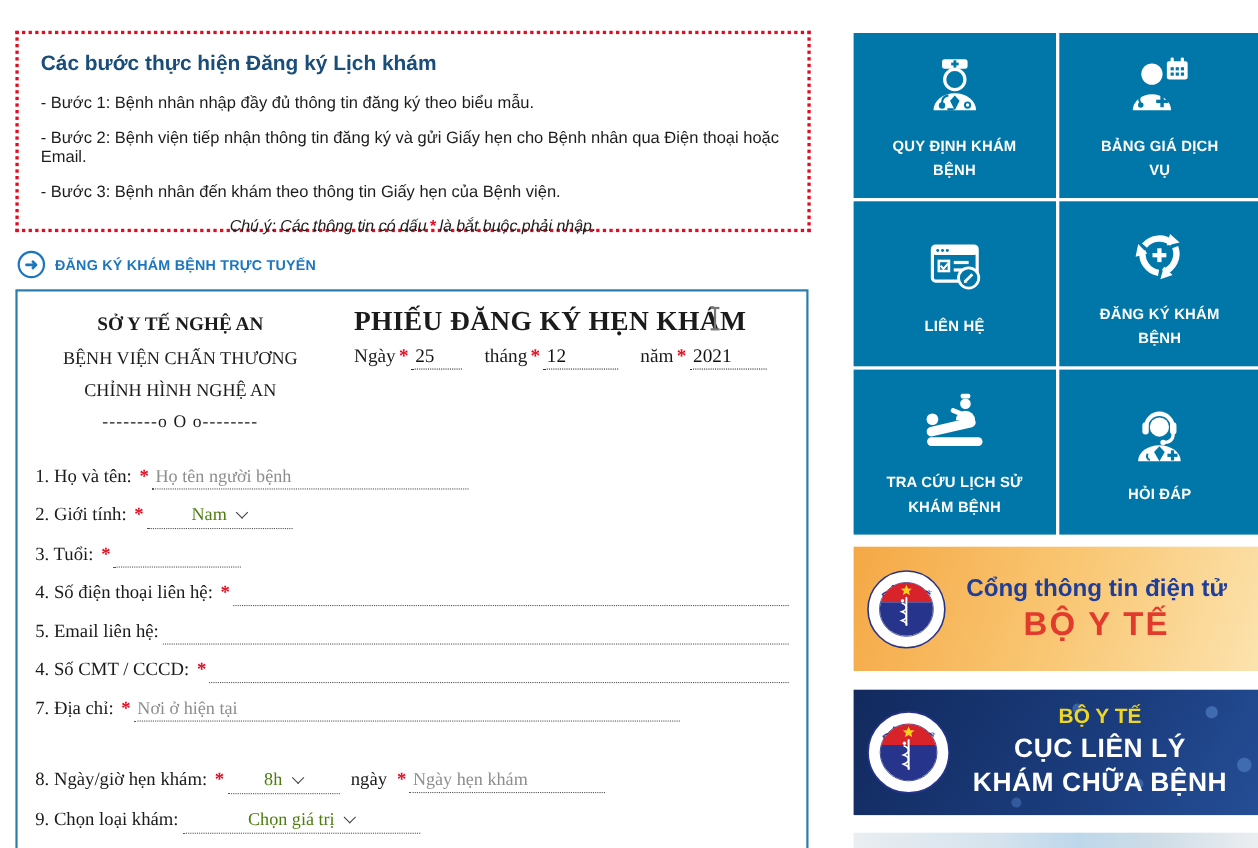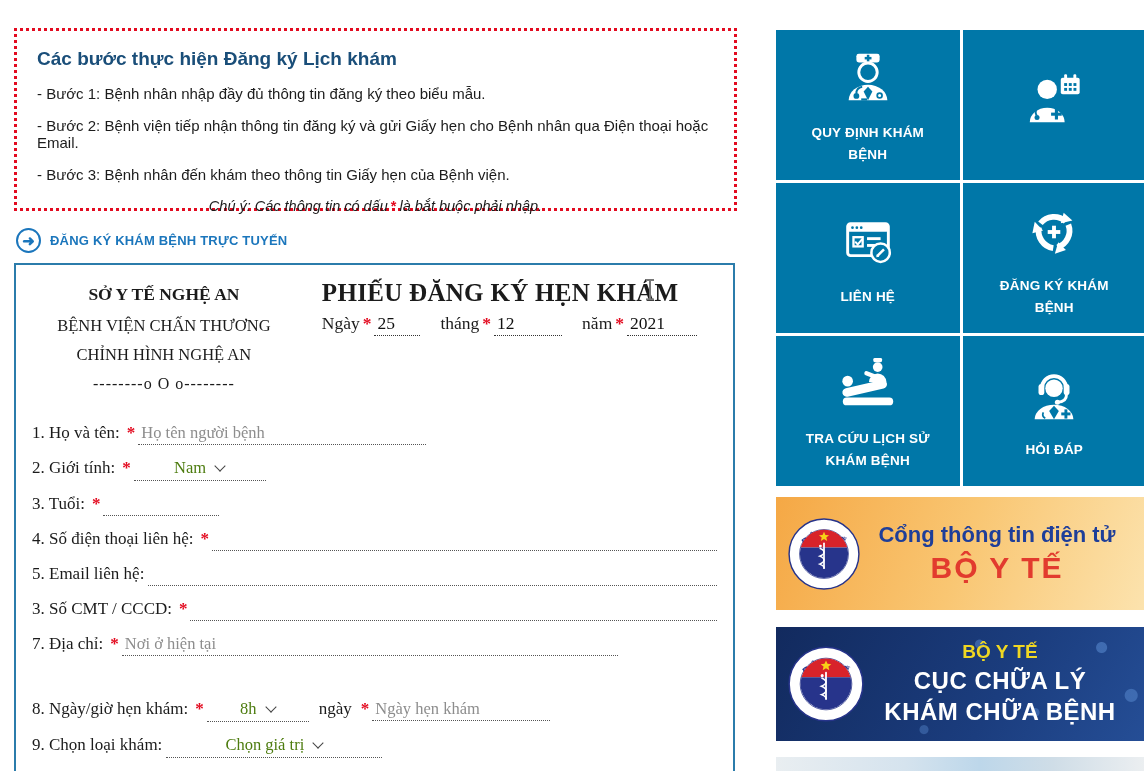--- a/index.html
+++ b/index.html
@@ -189,21 +189,21 @@
     <div class="frow">
       <span class="flabel">4. Số điện thoại liên hệ:</span>
       <span class="req">*</span>
       <input class="uin grow" type="text" style="">
     </div>
     <div class="frow">
       <span class="flabel">5. Email liên hệ:</span>
       <input class="uin grow" type="text" style="">
     </div>
     <div class="frow">
-      <span class="flabel">3. Số CMT / CCCD:</span>
+      <span class="flabel">4. Số CMT / CCCD:</span>
       <span class="req">*</span>
       <input class="uin grow" type="text" style="">
     </div>
     <div class="frow">
       <span class="flabel">7. Địa chỉ:</span>
       <span class="req">*</span>
       <input class="uin w-addr" type="text" placeholder="Nơi ở hiện tại" style="">
     </div>
     <div class="frow gap-top">
       <span class="flabel">8. Ngày/giờ hẹn khám:</span>
@@ -267,20 +267,21 @@
         <rect x="39" y="8" width="19.5" height="17" rx="2" fill="#fff"></rect>
         <g fill="#0077a8">
           <rect x="42.5" y="13.5" width="3" height="3"></rect>
             <rect x="47.3" y="13.5" width="3" height="3"></rect>
             <rect x="52.1" y="13.5" width="3" height="3"></rect>
           <rect x="42.5" y="18.5" width="3" height="3"></rect>
             <rect x="47.3" y="18.5" width="3" height="3"></rect>
             <rect x="52.1" y="18.5" width="3" height="3"></rect>
         </g>
       </svg>
+      <div class="tile-label">BẢNG GIÁ DỊCH VỤ</div>
     </div>
 
     <div class="tile">
       <svg viewBox="0 0 64 64">
         <rect x="11" y="12" width="42" height="33" rx="3" fill="none" stroke="#fff" stroke-width="3"></rect>
         <rect x="11" y="12" width="42" height="8.5" rx="3" fill="#fff"></rect>
         <circle cx="16" cy="16.2" r="1.4" fill="#0077a8"></circle>
           <circle cx="20.5" cy="16.2" r="1.4" fill="#0077a8"></circle>
           <circle cx="25" cy="16.2" r="1.4" fill="#0077a8"></circle>
         <rect x="31" y="26" width="14" height="3" fill="#fff"></rect>
@@ -384,19 +385,19 @@
       </text>
       <path d="M17.7 41 A33.5 33.5 0 0 1 82.3 41 Z" fill="#d8232a"></path>
       <path d="M17.7 41 A33.5 33.5 0 1 0 82.3 41 Z" fill="#27348b"></path>
       <path d="M50 19 l2 4.5 5 .4 -3.8 3.2 1.2 4.9 -4.4 -2.7 -4.4 2.7 1.2 -4.9 -3.8 -3.2 5 -.4 z" fill="#f7d117"></path>
       <rect x="48.8" y="34" width="2.4" height="37" rx="1.2" fill="#fff"></rect>
       <circle cx="45" cy="39" r="2" fill="#fff"></circle>
       <path d="M44 42 c8 3 8 8 0 11 c8 3 8 8 0 11 c5 2 7 4 6 6" stroke="#fff" stroke-width="2" fill="none"></path>
     </svg>
     <div class="b2-text">
       <div class="b2-line1">BỘ Y TẾ</div>
-      <div class="b2-line2">CỤC CHỮA LÝ</div>
+      <div class="b2-line2">CỤC LIÊN LÝ</div>
       <div class="b2-line3">KHÁM CHỮA BỆNH</div>
     </div>
   </div>
 
   <div class="partial-photo"></div>
 </div>
 
 </body></html>

